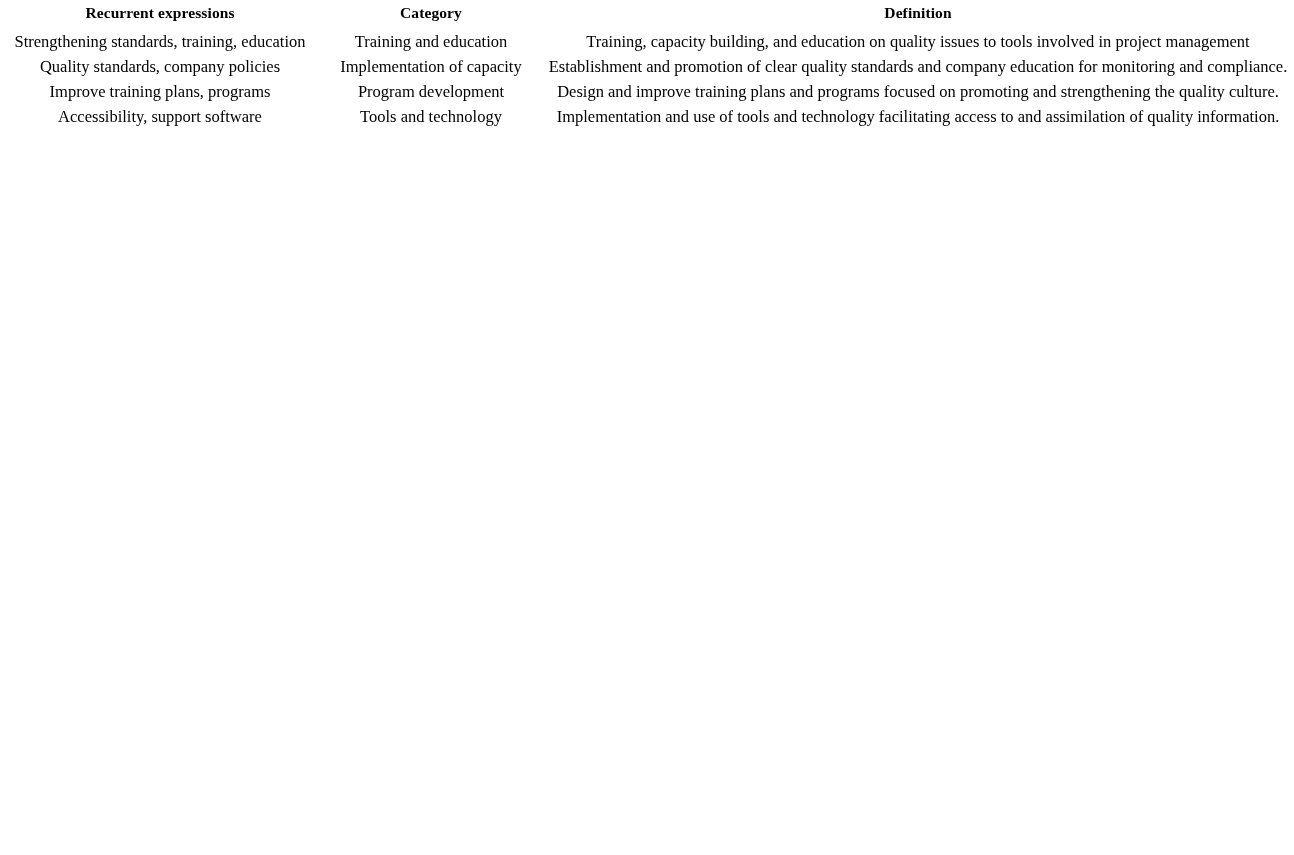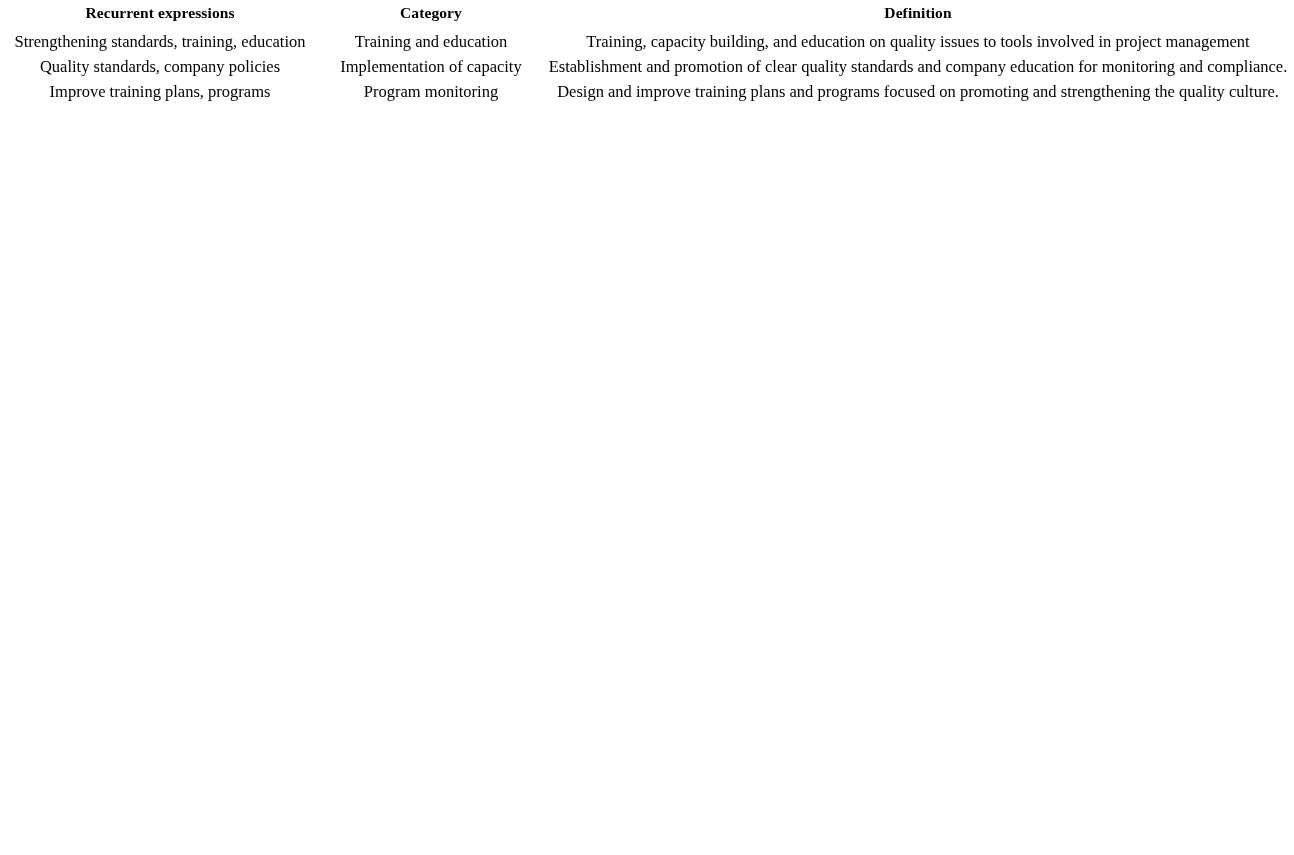--- a/index.html
+++ b/index.html
@@ -93,19 +93,24 @@
         <td class="cell-cat">Training and education</td>
         <td class="cell-def">Training, capacity building, and education on quality issues to tools involved in project management</td>
       </tr>
       <tr>
         <td class="cell-expr">Quality standards, company policies</td>
         <td class="cell-cat">Implementation of capacity</td>
         <td class="cell-def">Establishment and promotion of clear quality standards and company education for monitoring and compliance.</td>
       </tr>
       <tr>
         <td class="cell-expr">Improve training plans, programs</td>
-        <td class="cell-cat">Program monitoring</td>
+        <td class="cell-cat">Program development</td>
         <td class="cell-def">Design and improve training plans and programs focused on promoting and strengthening the quality culture.</td>
+      </tr>
+      <tr>
+        <td class="cell-expr">Accessibility, support software</td>
+        <td class="cell-cat">Tools and technology</td>
+        <td class="cell-def">Implementation and use of tools and technology facilitating access to and assimilation of quality information.</td>
       </tr>
     </tbody>
   </table>
 
 </div>
 
 </body></html>

